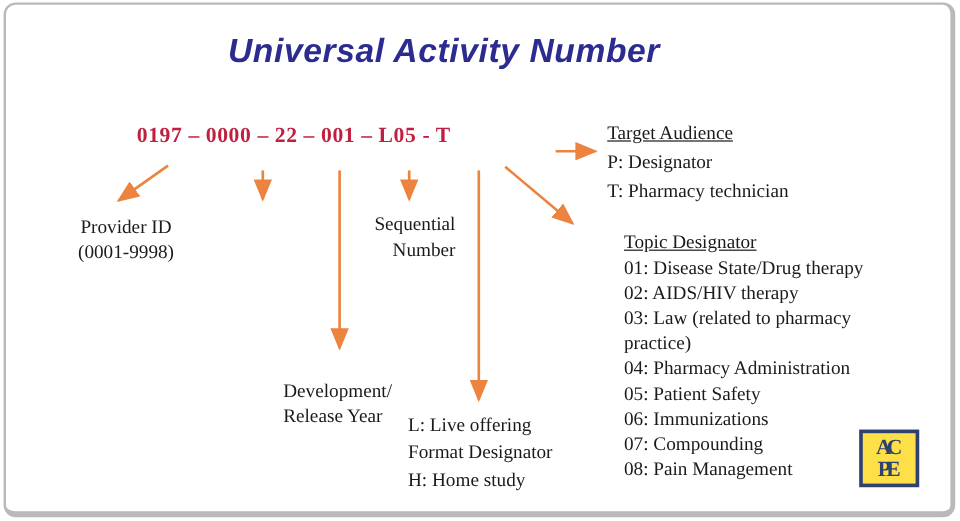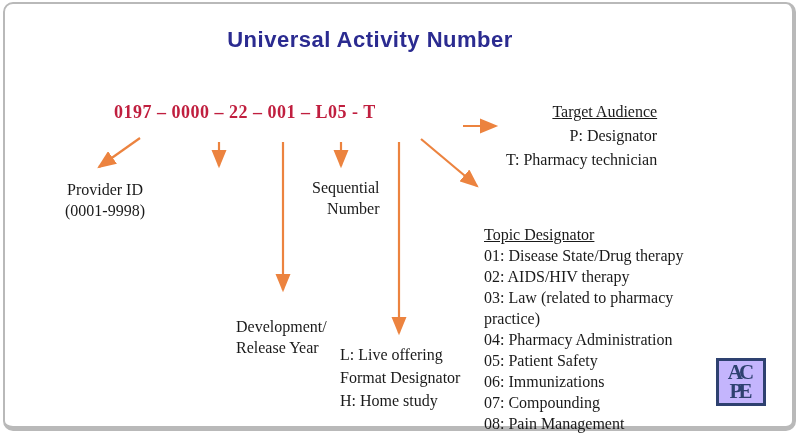--- a/index.html
+++ b/index.html
@@ -17,46 +17,46 @@
     background:#ffffff;font-family:"Liberation Serif",serif;color:var(--color-text);
   }
   .frame{
     position:absolute;left:3px;top:2px;right:4px;bottom:3px;
     border:2px solid var(--color-frame);
     border-right-width:4px;border-bottom-width:5px;
     border-radius:10px;background:#ffffff;
   }
   .title{
     position:absolute;left:0;top:27px;width:740px;text-align:center;
-    font-family:"Liberation Sans",sans-serif;font-weight:bold;
-    font-size:22px;color:var(--color-title);letter-spacing:0.5px;
+    font-family:"Liberation Sans",sans-serif;font-style:italic;font-weight:bold;
+    font-size:28px;color:var(--color-title);letter-spacing:0.5px;
   }
   .uan{
     position:absolute;left:114px;top:102px;white-space:nowrap;
     font-weight:bold;font-size:18px;color:var(--color-number);letter-spacing:0.5px;
   }
   .arrows{position:absolute;left:0;top:0;}
   .arrows line{stroke:var(--color-arrow);stroke-width:2.2;}
   .arrows marker path{fill:var(--color-arrow);}
   .lbl{position:absolute;font-size:16px;line-height:21px;}
   .lbl.center{text-align:center;}
   .red-bold{color:var(--color-accent_red);font-weight:bold;}
   .underline{text-decoration:underline;}
   .provider{left:40px;top:179px;width:130px;}
   .joint{left:155px;top:183px;width:135px;}
   .sequential{left:312px;top:177px;text-align:right;}
   .devyear{left:236px;top:296px;margin-top:20px;}
   .format{left:340px;top:343px;line-height:23px;}
-  .target{left:506px;top:100px;line-height:24px;text-align:right;}
-  .topic{left:484px;top:192px;width:225px;line-height:21px;margin-top:32px;}
+  .target{left:506px;top:100px;line-height:24px;}
+  .topic{left:520px;top:192px;width:225px;line-height:21px;}
   .logo{
     position:absolute;left:716px;top:358px;width:44px;height:40px;
-    border:3px solid var(--color-logo);background:#c4b5fd;
+    border:3px solid var(--color-logo);background:#fde047;
     text-align:center;color:var(--color-logo);
-    font-weight:bold;font-size:21px;line-height:19px;letter-spacing:-4px;
+    font-weight:bold;font-size:18px;line-height:19px;letter-spacing:-4px;
     padding-top:2px;
   }
   .logo div{text-indent:-4px;}
 </style>
 </head>
 <body>
 
 <div class="page">
   <div class="frame"></div>
 

